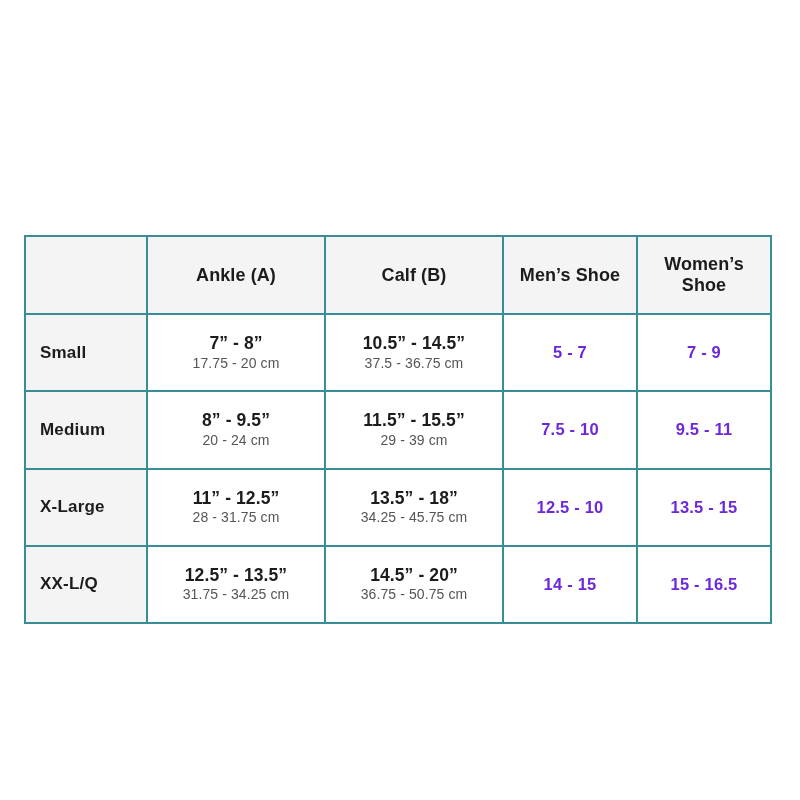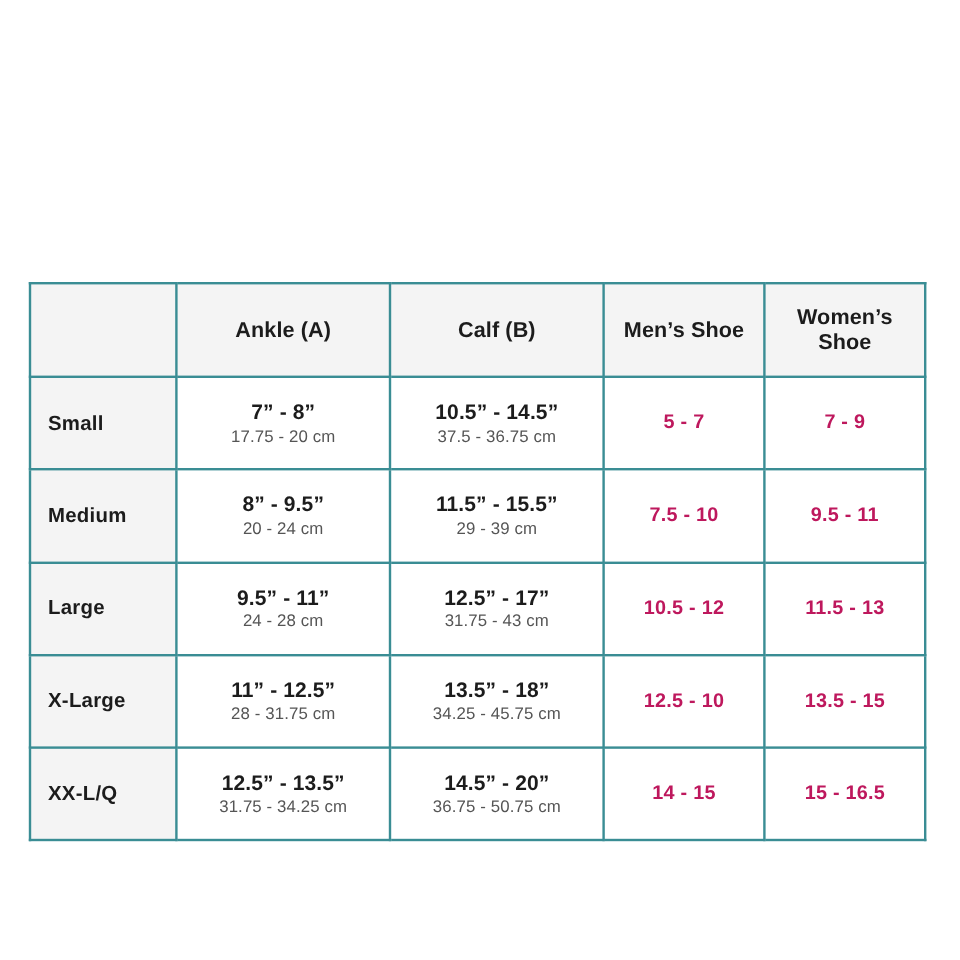--- a/index.html
+++ b/index.html
@@ -99,21 +99,21 @@
     font-weight: normal;
     color: #555555;
     margin-top: 2px;
     letter-spacing: 0.1px;
   }
 
   .shoe {
     display: block;
     font-size: 16.5px;
     font-weight: bold;
-    color: #be185d;
+    color: #6d28d9;
     letter-spacing: 0.2px;
   }
 </style>
 </head>
 <body>
 
 <div class="page">
   <div class="size-chart-wrap">
     <table class="size-chart">
       <colgroup>
@@ -173,41 +173,20 @@
             </span>
           </td>
           <td>
             <span class="shoe">7.5 - 10</span>
           </td>
           <td>
             <span class="shoe">9.5 - 11</span>
           </td>
         </tr>
 
-        <tr>
-          <th class="size-label">Large</th>
-          <td>
-            <span class="meas">
-              <span class="inches">9.5” - 11”</span>
-              <span class="cm">24 - 28 cm</span>
-            </span>
-          </td>
-          <td>
-            <span class="meas">
-              <span class="inches">12.5” - 17”</span>
-              <span class="cm">31.75 - 43 cm</span>
-            </span>
-          </td>
-          <td>
-            <span class="shoe">10.5 - 12</span>
-          </td>
-          <td>
-            <span class="shoe">11.5 - 13</span>
-          </td>
-        </tr>
 
         <tr>
           <th class="size-label">X-Large</th>
           <td>
             <span class="meas">
               <span class="inches">11” - 12.5”</span>
               <span class="cm">28 - 31.75 cm</span>
             </span>
           </td>
           <td>

